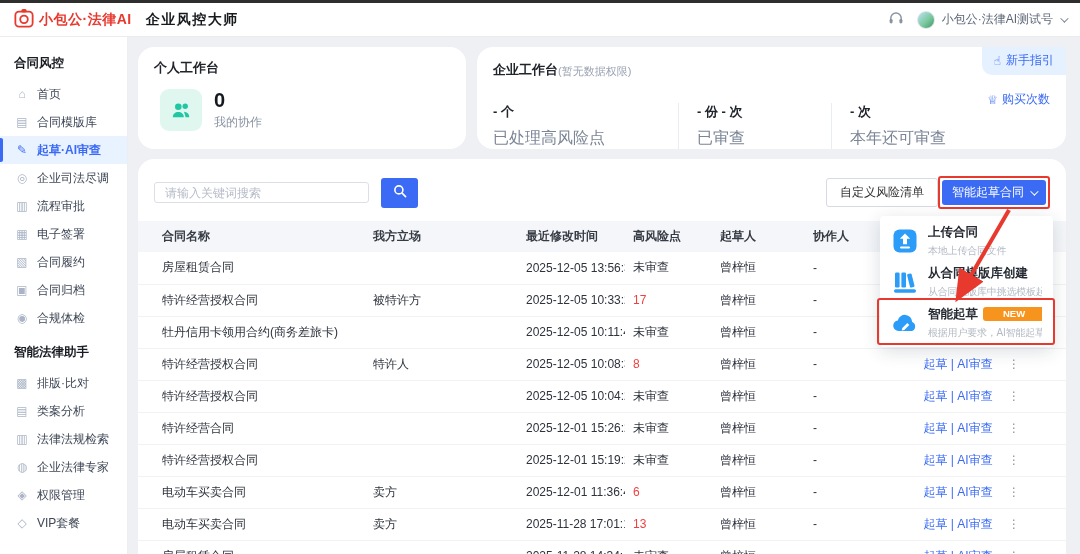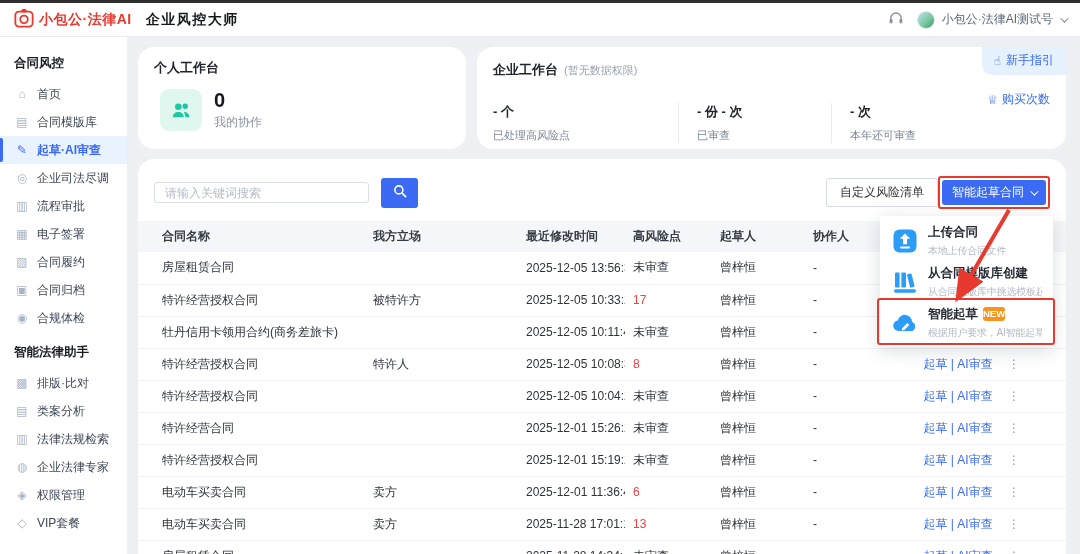--- a/index.html
+++ b/index.html
@@ -41,32 +41,32 @@
   .pstats { display:flex; gap:104px; margin-top:12px; padding-left:6px; }
   .pstat { display:flex; align-items:center; gap:12px; }
   .pstat-icon { width:42px; height:42px; border-radius:9px; display:flex; align-items:center; justify-content:center; flex:none; }
   .pstat-icon.quill-icon { background:#e9edfc; }
   .pstat-icon.collaboration-icon { background:#dff7ef; }
   .pstat-value { font-size:20px; font-weight:bold; color:#14181f; line-height:1.05; }
   .pstat-label { font-size:12px; color:#8a93a3; margin-top:3px; }
 
   
   .enterprise-card { flex:1; height:102px; padding:14px 16px 12px; position:relative; }
-  .ent-title-row { display:flex; align-items:center; gap:6px; }
+  .ent-title-row { display:flex; align-items:flex-end; }
   .ent-subtitle { font-size:11px; color:#9aa3b2; font-weight:normal; }
   .guide-btn { position:absolute; top:0; right:0; background:#e6f1ff; color:#3b6bf5; font-size:12px; padding:5px 12px 6px; border-radius:0 4px 0 10px; display:flex; align-items:center; gap:5px; cursor:pointer; }
   .guide-btn .hand-ic::before { content:"\261D"; font-size:12px; }
   .buy-link { position:absolute; top:44px; right:16px; color:#3b6bf5; font-size:12px; display:flex; align-items:center; gap:4px; cursor:pointer; }
   .buy-link .crown-ic::before { content:"\2655"; font-size:12px; }
   .estats { display:flex; margin-top:24px; }
   .estat:nth-child(1) { width:185px; }
   .estat:nth-child(2) { width:153px; }
   .estat:not(:first-child) { border-left:1px solid #e9ecf1; padding-left:18px; }
   .estat-value { font-size:13px; font-weight:bold; color:#20242b; }
-  .estat-label { font-size:11px; color:#7b8596; margin-top:7px; white-space:nowrap; }
+  .estat-label { font-size:16px; color:#7b8596; margin-top:7px; white-space:nowrap; }
 
   
   .table-card { height:420px; padding-top:17px; }
   .toolbar { display:flex; align-items:center; padding:0 16px 12px 16px; }
   .search-wrap { display:flex; gap:12px; align-items:center; }
   .search-input { width:215px; height:21px; border:1px solid #dcdfe6; border-radius:3px; padding:0 10px; font-size:12px; color:#be185d; outline:none; font-family:inherit; }
   .search-input::placeholder { color:#b6bcc8; }
   .search-btn { width:37px; height:30px; background:#3b6bf5; border:none; border-radius:3px; display:flex; align-items:center; justify-content:center; cursor:pointer; }
   .toolbar-right { margin-left:auto; display:flex; align-items:center; gap:0; }
   .btn-plain { height:29px; padding:0 13px; border:1px solid #d6dae2; background:#fff; border-radius:3px; font-size:12px; color:#333; cursor:pointer; font-family:inherit; }
@@ -84,21 +84,21 @@
   .more-dots { color:#8a93a3; margin-left:12px; cursor:pointer; }
   .more-dots::before { content:"\22EE"; }
 
   
   .draft-menu { position:absolute; left:880px; top:213px; width:173px; background:#fff; border-radius:4px; box-shadow:0 4px 18px rgba(31,45,61,.16); padding:4px 0; z-index:5; }
   .menu-item { display:flex; align-items:center; gap:9px; height:41px; padding:0 11px; cursor:pointer; }
   .mi-icon { width:28px; height:28px; flex:none; }
   .mi-text { overflow:hidden; }
   .mi-title-row { display:flex; align-items:center; gap:5px; }
   .mi-title { font-size:12.5px; font-weight:bold; color:#262b33; white-space:nowrap; }
-  .mi-badge { background:#f7941d; color:#fff; font-size:9.5px; font-weight:bold; padding:1px 0; border-radius:3px; line-height:1.3; }
+  .mi-badge { background:#f7941d; color:#fff; font-size:9.5px; font-weight:bold; padding:1px 20px; border-radius:3px; line-height:1.3; }
   .mi-badge:empty { display:none; }
   .mi-sub { font-size:10px; color:#b3bac4; margin-top:3px; white-space:nowrap; letter-spacing:-.2px; }
 
   
   .anno-box-item { position:absolute; left:877px; top:295px; width:178px; height:47px; border:2.5px solid #e8392f; border-radius:3px; z-index:6; pointer-events:none; }
   .anno-arrow { position:absolute; left:0; top:0; z-index:7; pointer-events:none; }
 </style>
 </head>
 <body>
 

